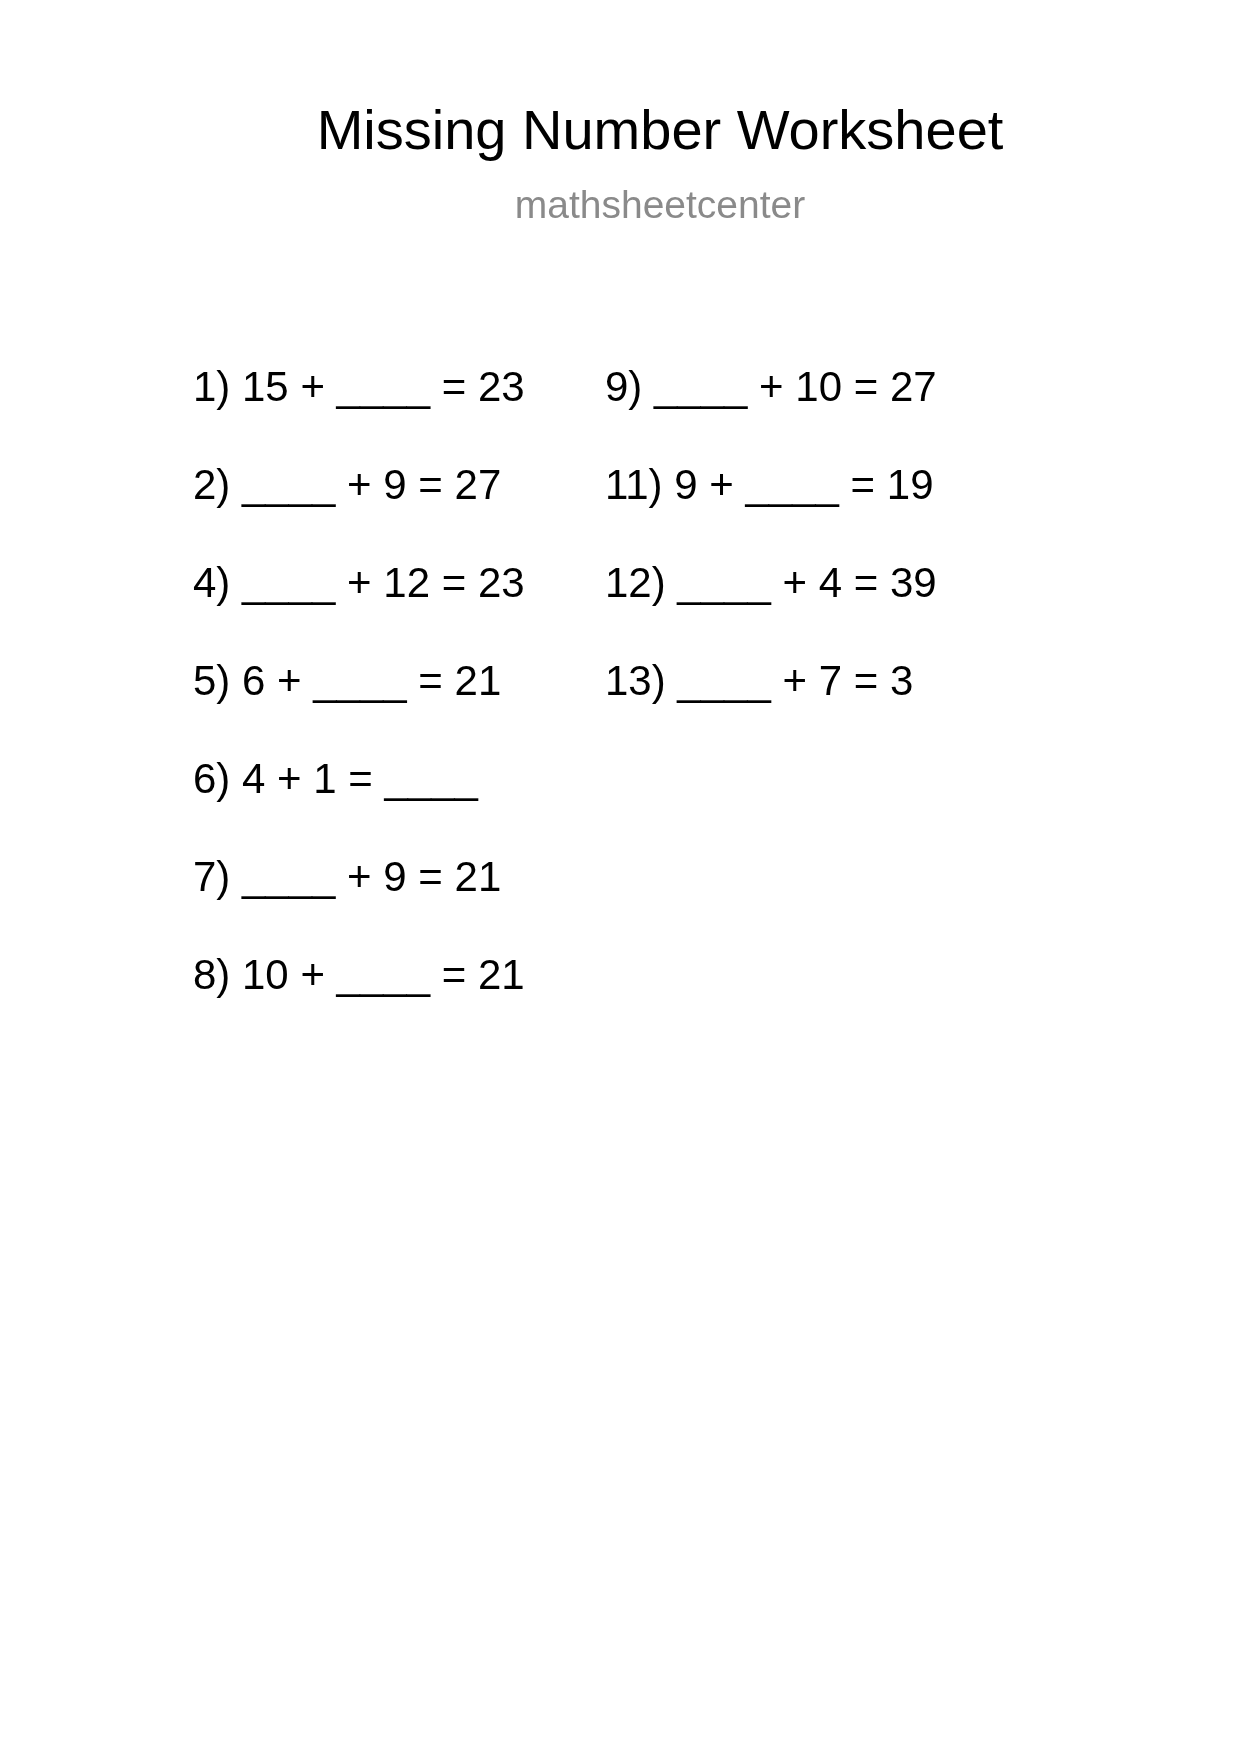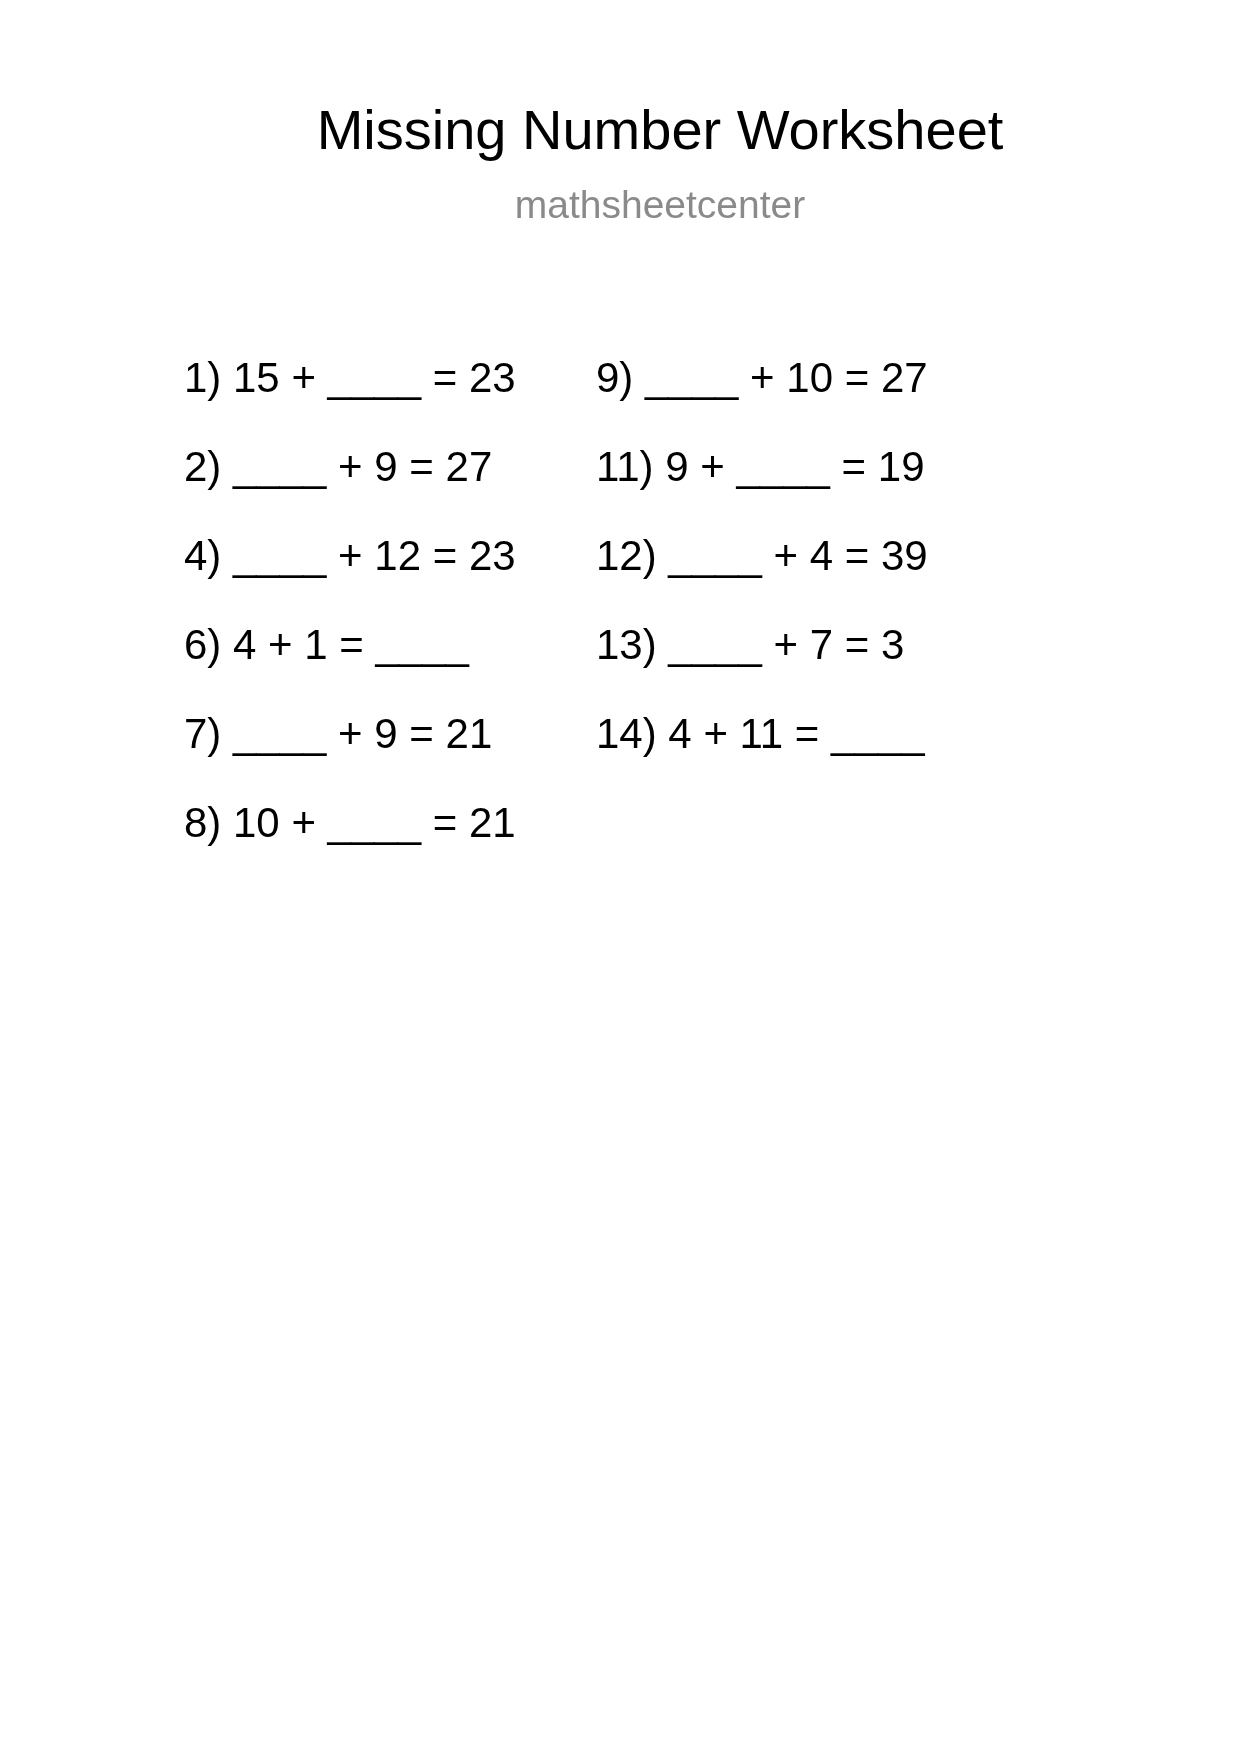--- a/index.html
+++ b/index.html
@@ -41,37 +41,37 @@
       position: absolute;
       top: 350px;
     }
     .col-left { left: 180px; }
     .col-right { left: 592px; }
     .problem {
       height: 85px;
       font-size: 42px;
       line-height: 48px;
       white-space: pre;
-      margin: 4px;
+      margin: 13px;
     }
   </style>
 </head>
 <body>
 
 <h1 class="title">Missing Number Worksheet</h1>
 <div class="subtitle">mathsheetcenter</div>
 
 <div class="column col-left">
   <div class="problem">1) 15 + ____ = 23</div>
   <div class="problem">2) ____ + 9 = 27</div>
   <div class="problem">4) ____ + 12 = 23</div>
+  <div class="problem">5) 6 + ____ = 21</div>
   <div class="problem">6) 4 + 1 = ____</div>
   <div class="problem">7) ____ + 9 = 21</div>
   <div class="problem">8) 10 + ____ = 21</div>
 </div>
 
 <div class="column col-right">
   <div class="problem">9) ____ + 10 = 27</div>
   <div class="problem">11) 9 + ____ = 19</div>
   <div class="problem">12) ____ + 4 = 39</div>
   <div class="problem">13) ____ + 7 = 3</div>
-  <div class="problem">14) 4 + 11 = ____</div>
 </div>
 
 </body></html>

